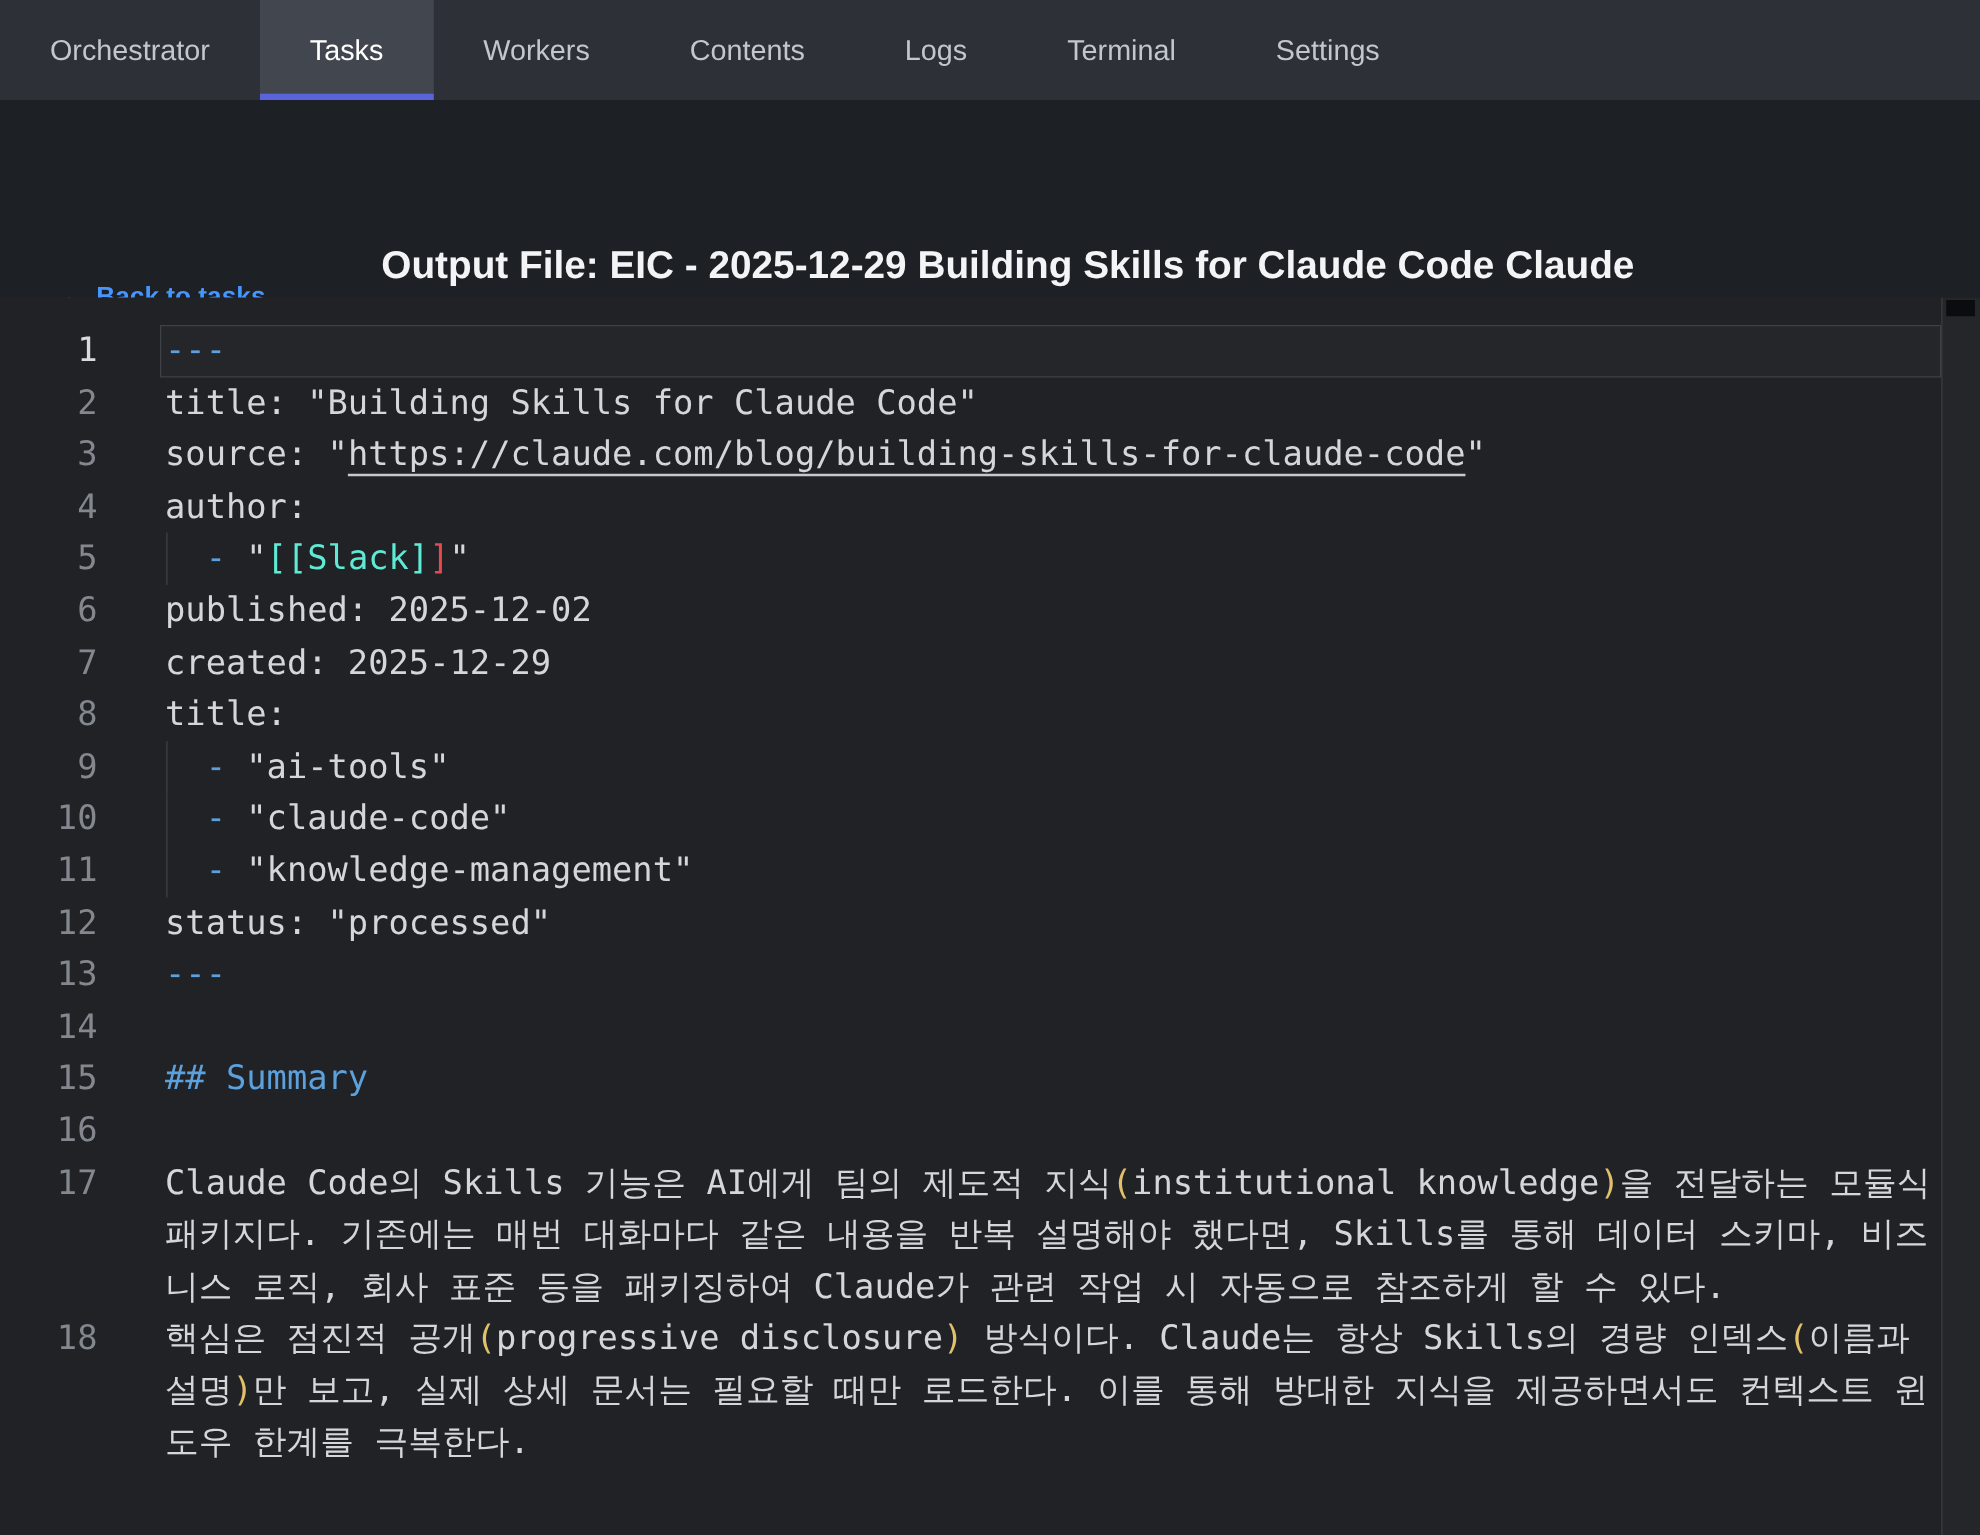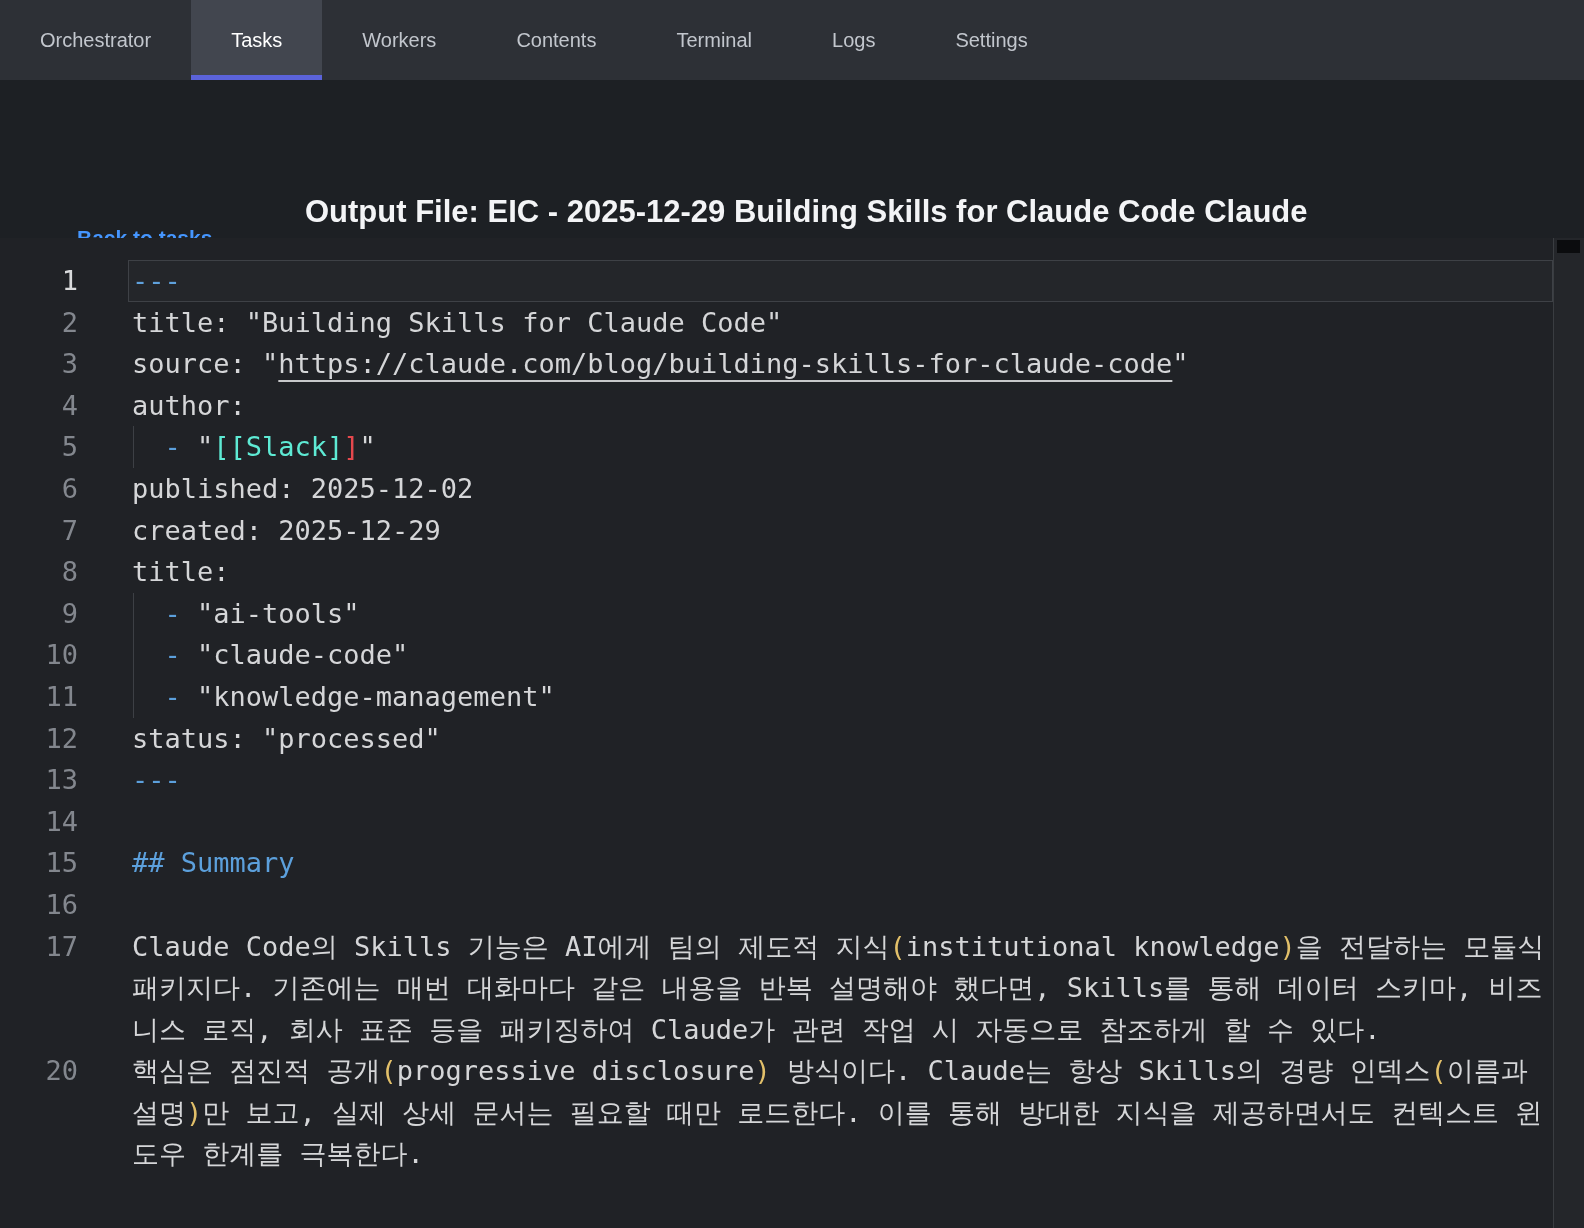--- a/index.html
+++ b/index.html
@@ -3,21 +3,21 @@
 <meta charset="utf-8">
 <style>
   * { margin:0; padding:0; box-sizing:border-box; }
   html,body { width:1584px; height:1228px; overflow:hidden; background:#202226;
               font-family:"Liberation Sans", sans-serif; }
   .app { width:1584px; height:1228px; display:flex; flex-direction:column; }
 
   
   .tabbar { height:80px; flex:none; background:#2d3036; display:flex; align-items:stretch; }
   .tab { position:relative; display:flex; align-items:center; padding:0 40px;
-         font-size:20px; color:#c2c6cd; cursor:pointer; }
+         font-size:23px; color:#c2c6cd; cursor:pointer; }
   .tab.active { background:#42464f; color:#ffffff;text-align:center; }
   .tab.active::after { content:''; position:absolute; left:0; right:0; bottom:0;
                        height:5px; background:#5b63da; }
 
   
   .fileheader { height:158px; flex:none; background:#1d2024; position:relative; }
   .backlink { position:absolute; left:48px; top:146px; font-size:21px; font-weight:bold;
               color:#4596ff; text-decoration:none; cursor:pointer; }
   .backlink .arrow { margin-right:8px; }
   .ftitle { position:absolute; left:305px; top:114px; font-size:31px; font-weight:bold;
@@ -70,25 +70,25 @@
 
   <div class="tab">
     <span class="tab-label">Workers</span>
   </div>
 
   <div class="tab">
     <span class="tab-label">Contents</span>
   </div>
 
   <div class="tab">
+    <span class="tab-label">Logs</span>
+  </div>
+
+  <div class="tab">
     <span class="tab-label">Terminal</span>
-  </div>
-
-  <div class="tab">
-    <span class="tab-label">Logs</span>
   </div>
 
   <div class="tab">
     <span class="tab-label">Settings</span>
   </div>
 </nav>
 
   <header class="fileheader">
     <a class="backlink">
       <span class="arrow">←</span><span>Back to tasks</span>
@@ -179,21 +179,21 @@
     <div class="content"></div>
   </div>
 
   <div class="line">
     <div class="gutter">17</div>
     <div class="content"><span class="c-plain">Claude Code의 Skills 기능은 AI에게 팀의 제도적 지식</span><span class="c-yellow">(</span><span class="c-plain">institutional knowledge</span><span class="c-yellow">)</span><span class="c-plain">을 전달하는 모듈식 패키지다. 기존에는 매번 대화마다 같은 내용을 반복 설명해야 했다면, Skills를 통해 데이터 스키마, 비즈니스 로직, 회사 표준 등을 패키징하여 Claude가 관련 작업 시 자동으로 참조하게 할 수 있다.</span></div>
   </div>
 
 
   <div class="line">
-    <div class="gutter">20</div>
+    <div class="gutter">18</div>
     <div class="content"><span class="c-plain">핵심은 점진적 공개</span><span class="c-yellow">(</span><span class="c-plain">progressive disclosure</span><span class="c-yellow">)</span><span class="c-plain"> 방식이다. Claude는 항상 Skills의 경량 인덱스</span><span class="c-yellow">(</span><span class="c-plain">이름과 설명</span><span class="c-yellow">)</span><span class="c-plain">만 보고, 실제 상세 문서는 필요할 때만 로드한다. 이를 통해 방대한 지식을 제공하면서도 컨텍스트 윈도우 한계를 극복한다.</span></div>
   </div>
 </div>
     <div class="scrollbar">
       <div class="thumb"></div>
     </div>
   </main>
 
 </div>
 

